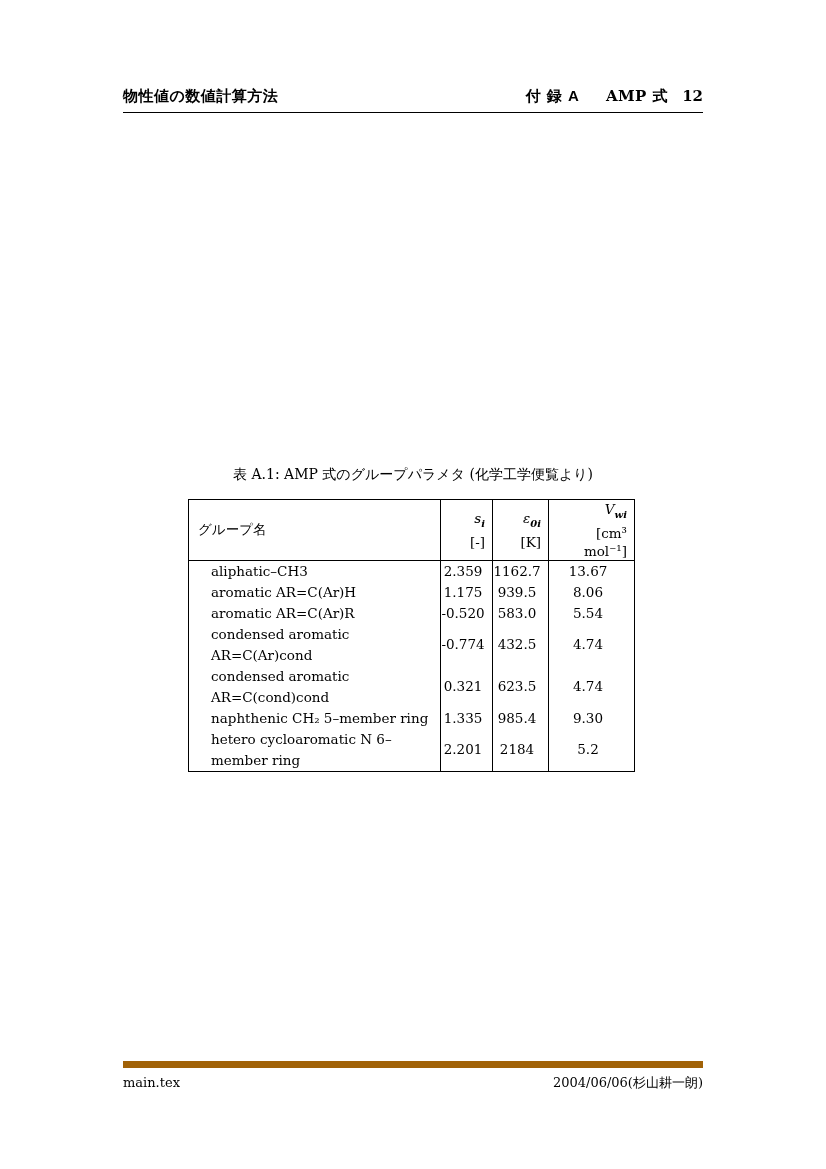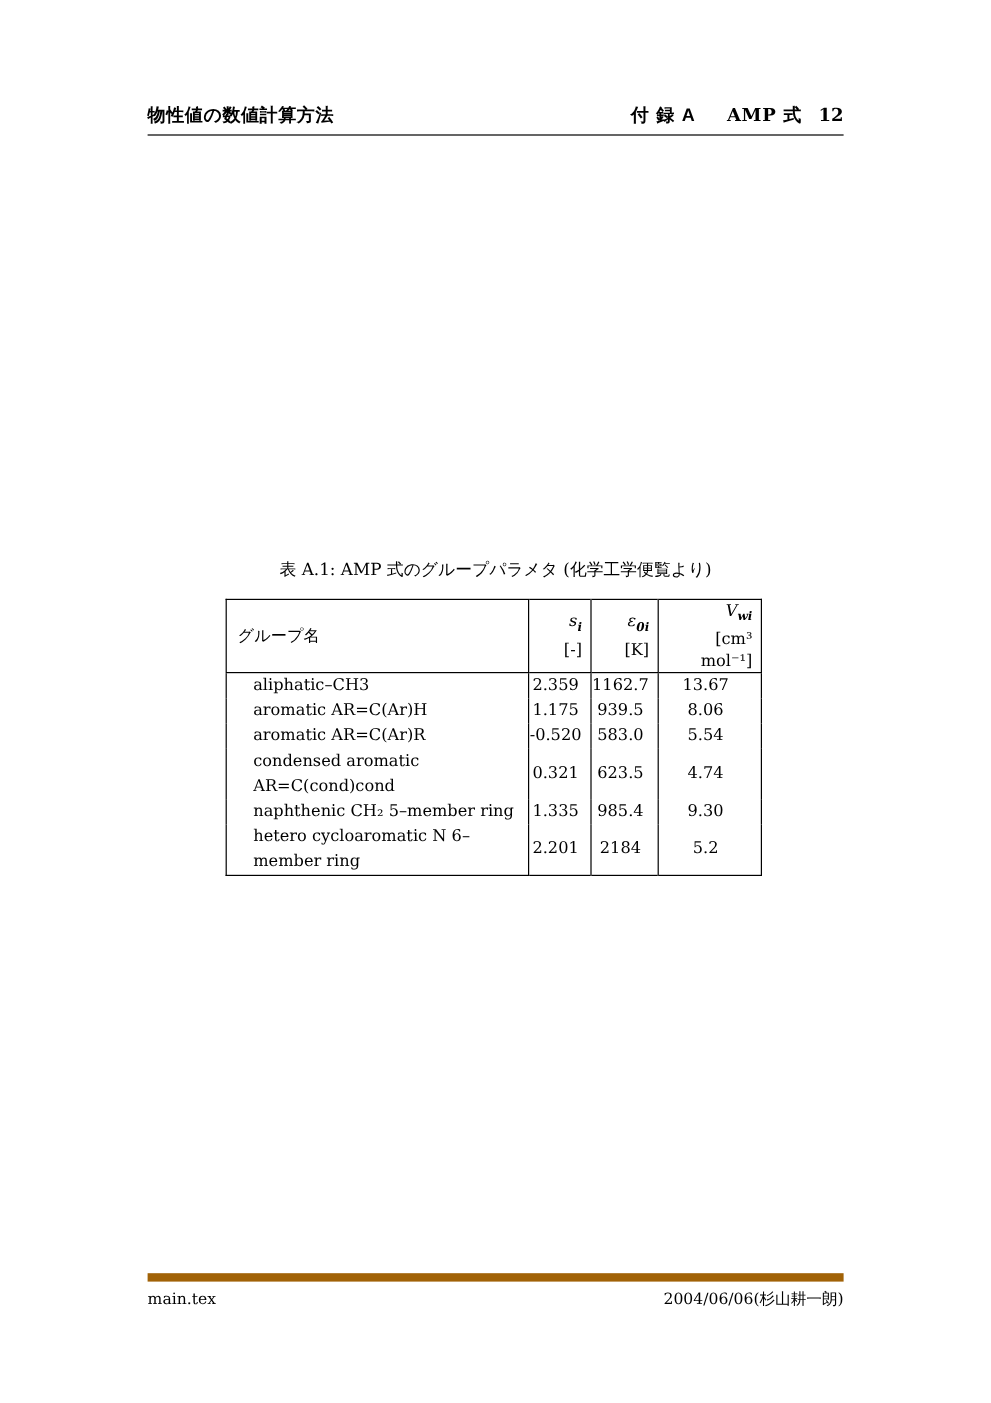--- a/index.html
+++ b/index.html
@@ -158,20 +158,26 @@
       <td class="c-num">939.5</td>
       <td class="c-num">8.06</td>
     </tr>
     <tr>
       <td class="c-group">aromatic AR=C(Ar)R</td>
       <td class="c-num">-0.520</td>
       <td class="c-num">583.0</td>
       <td class="c-num">5.54</td>
     </tr>
     <tr>
+      <td class="c-group">condensed aromatic AR=C(Ar)cond</td>
+      <td class="c-num">-0.774</td>
+      <td class="c-num">432.5</td>
+      <td class="c-num">4.74</td>
+    </tr>
+    <tr>
       <td class="c-group">condensed aromatic AR=C(cond)cond</td>
       <td class="c-num">0.321</td>
       <td class="c-num">623.5</td>
       <td class="c-num">4.74</td>
     </tr>
     <tr>
       <td class="c-group">naphthenic CH₂ 5–member ring</td>
       <td class="c-num">1.335</td>
       <td class="c-num">985.4</td>
       <td class="c-num">9.30</td>

